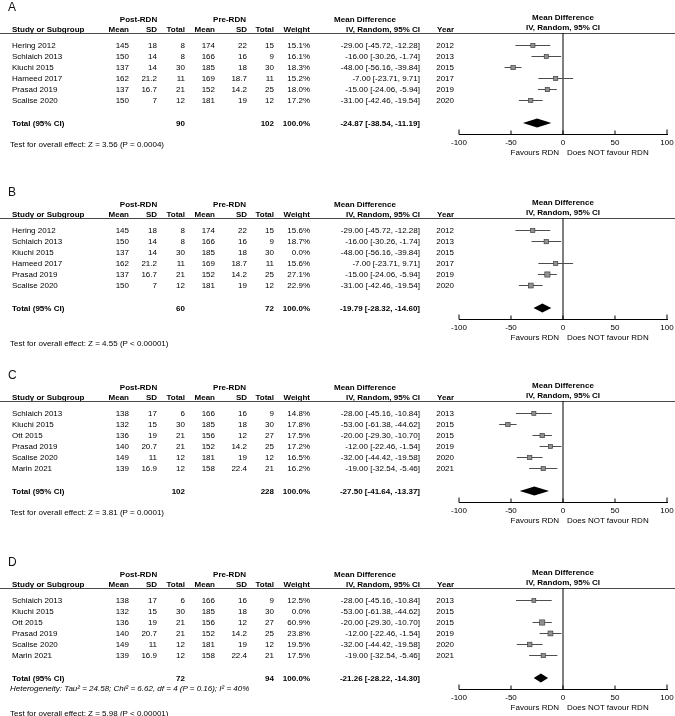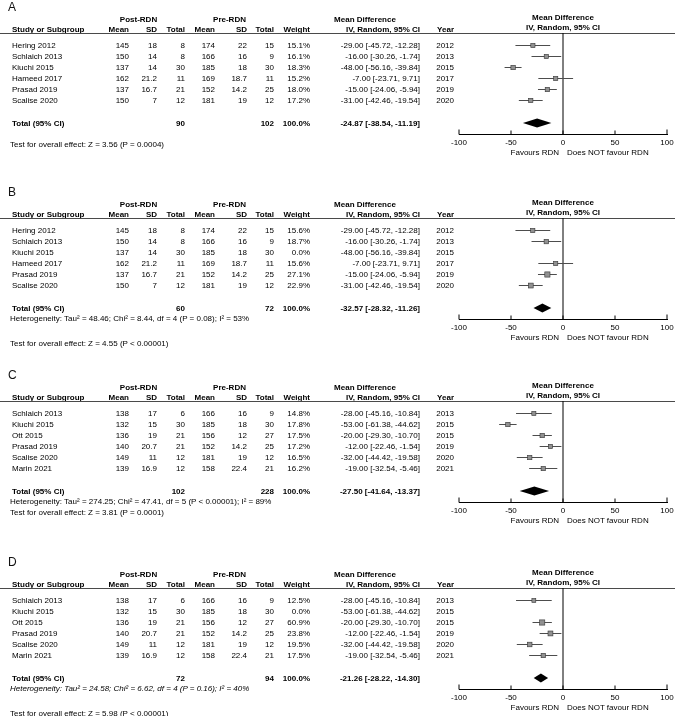--- a/index.html
+++ b/index.html
@@ -240,24 +240,23 @@
           <div class="cell r">2020</div>
           <div class="cell span-all"></div>
           <div class="cell b">Total (95% CI)</div>
           <div class="cell"></div>
           <div class="cell"></div>
           <div class="cell r b">60</div>
           <div class="cell"></div>
           <div class="cell"></div>
           <div class="cell r b">72</div>
           <div class="cell r b">100.0%</div>
-          <div class="cell r b">-32.57 [-28.32, -11.26]</div>
-          <div class="cell"></div>
-        </div>
-        <div class="footnote" style="top: 129px;">Heterogeneity: Tau² = 48.46; Chi² = 8.44, df = 4 (P = 0.08); I² = 53%</div>
+          <div class="cell r b">-19.79 [-28.32, -14.60]</div>
+          <div class="cell"></div>
+        </div>
         <div class="footnote" style="top: 140px; margin-top: 14px;">Test for overall effect: Z = 4.55 (P &lt; 0.00001)</div>
         <div class="rule"></div>
         <div class="plot-header">
           <span>Mean Difference</span>
           <span>IV, Random, 95% CI</span>
         </div>
         <svg class="plot" width="220" height="161">
           <line x1="108" x2="108" y1="33" y2="134.5" stroke="#000000" stroke-width="1"></line>
           <line x1="60.4512" x2="95.2288" y1="45.5" y2="45.5" stroke="#4d4d4d" stroke-width="1"></line>
           <rect x="75.7" y="43.4" width="4.2" height="4.2" fill="#919191" stroke="#333333" stroke-width="0.6"></rect>
@@ -370,21 +369,20 @@
           <div class="cell"></div>
           <div class="cell"></div>
           <div class="cell r b">102</div>
           <div class="cell"></div>
           <div class="cell"></div>
           <div class="cell r b">228</div>
           <div class="cell r b">100.0%</div>
           <div class="cell r b">-27.50 [-41.64, -13.37]</div>
           <div class="cell"></div>
         </div>
-        <div class="footnote" style="top: 129px;">Heterogeneity: Tau² = 274.25; Chi² = 47.41, df = 5 (P &lt; 0.00001); I² = 89%</div>
         <div class="footnote" style="top: 140px;">Test for overall effect: Z = 3.81 (P = 0.0001)</div>
         <div class="rule"></div>
         <div class="plot-header">
           <span>Mean Difference</span>
           <span>IV, Random, 95% CI</span>
         </div>
         <svg class="plot" width="220" height="161">
           <line x1="108" x2="108" y1="33" y2="134.5" stroke="#000000" stroke-width="1"></line>
           <line x1="61.0336" x2="96.7264" y1="45.5" y2="45.5" stroke="#4d4d4d" stroke-width="1"></line>
           <rect x="76.8" y="43.4" width="4.1" height="4.1" fill="#919191" stroke="#333333" stroke-width="0.6"></rect>

